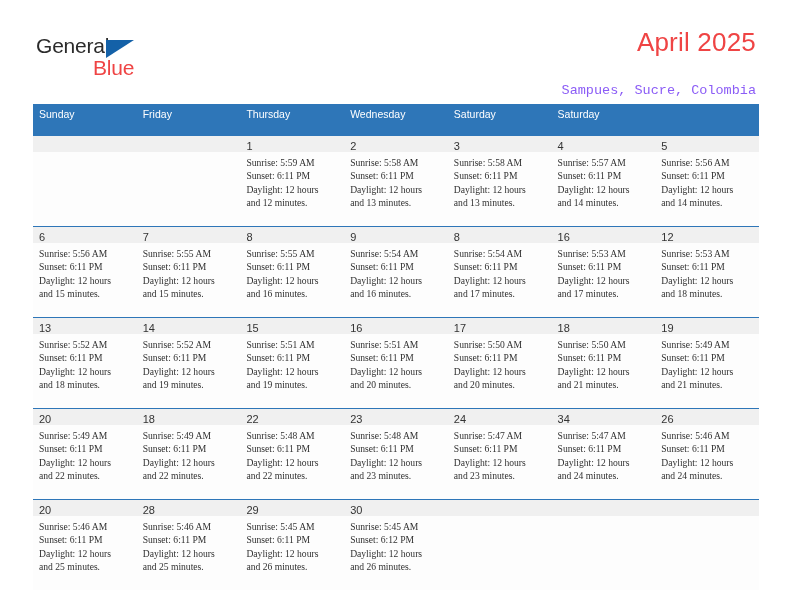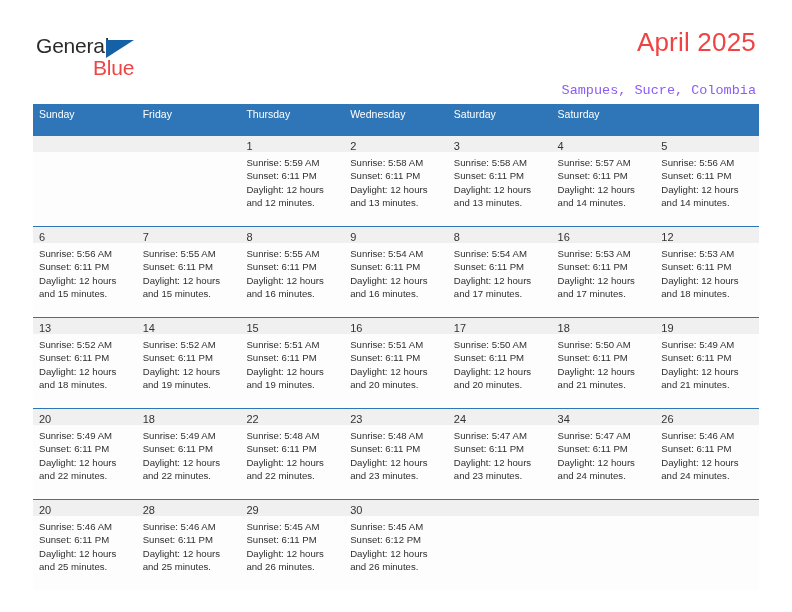--- a/index.html
+++ b/index.html
@@ -119,20 +119,21 @@
     background: #f0f0f0;
     padding-left: 6px;
   }
   .daynum {
     font-size: 11px;
     color: #333333;
     line-height: 16px;
   }
   .cell-body {
     padding: 4px 6px 0 6px;
+    font-family: Liberation Serif, serif;
   }
   .cell-line {
     font-size: 9.6px;
     line-height: 13.4px;
     color: #303030;
     white-space: nowrap;
   }
 </style>
 </head>
 <body>

